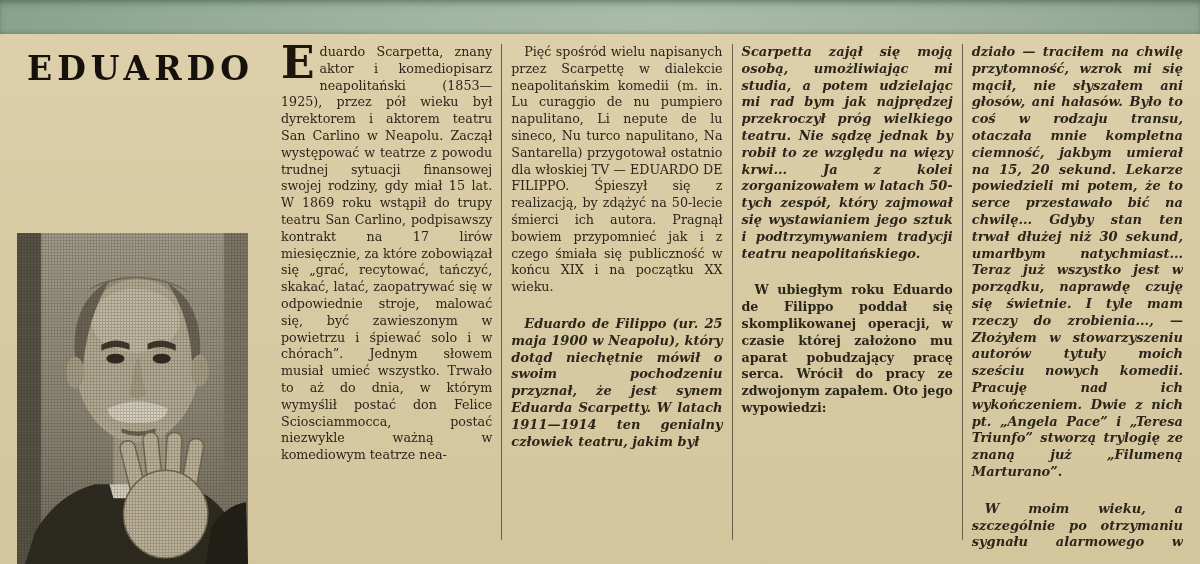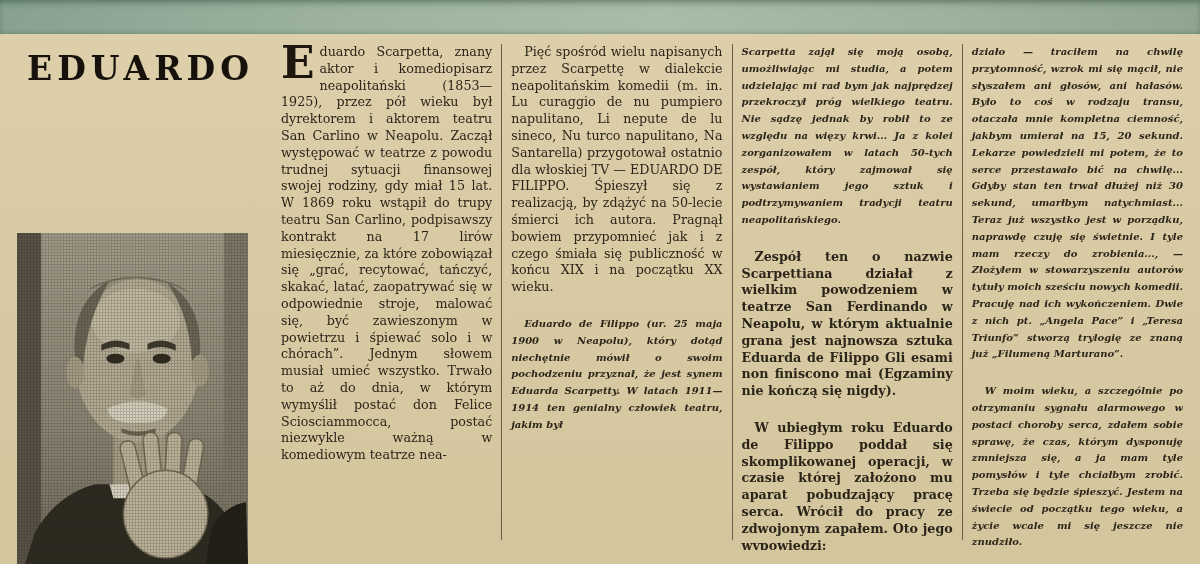--- a/index.html
+++ b/index.html
@@ -40,21 +40,21 @@
     font-size:12.7px;line-height:16.8px;color:#2b251a;
     text-align:justify;padding:0 9px;
   }
   .col:first-child{padding-left:0;}
   .col:last-child{padding-right:0;}
   .rule{width:1px;background:#695e49;height:98%;}
   .para{margin:0;}
   .para + .para{margin-top:20px;}
   .indent{text-indent:13px;}
   .b{font-weight:700;}
-  .bi{font-weight:700;font-style:italic;font-size:10px;}
+  .bi{font-weight:700;font-style:italic;font-size:13px;}
   .dropcap{
     float:left;font-size:44px;line-height:34px;font-weight:700;
     padding:2px 5px 0 0;color:#1c160d;
   }
 </style>
 </head>
 <body>
 
 <div class="page">
 
@@ -115,21 +115,20 @@
 
     <div class="col">
       <p class="para indent">Pięć spośród wielu napisanych przez Scarpettę w dialekcie neapolitańskim komedii (m. in. Lu curaggio de nu pumpiero napulitano, Li nepute de lu sineco, Nu turco napulitano, Na Santarella) przygotował ostatnio dla włoskiej TV — EDUARDO DE FILIPPO. Śpieszył się z realizacją, by zdążyć na 50-lecie śmierci ich autora. Pragnął bowiem przypomnieć jak i z czego śmiała się publiczność w końcu XIX i na początku XX wieku.</p>
       <p class="para indent bi">Eduardo de Filippo (ur. 25 maja 1900 w Neapolu), który dotąd niechętnie mówił o swoim pochodzeniu przyznał, że jest synem Eduarda Scarpetty. W latach 1911—1914 ten genialny człowiek teatru, jakim był</p>
     </div>
 
     <div class="rule"></div>
 
     <div class="col">
       <p class="para bi">Scarpetta zajął się moją osobą, umożliwiając mi studia, a potem udzielając mi rad bym jak najprędzej przekroczył próg wielkiego teatru. Nie sądzę jednak by robił to ze względu na więzy krwi... Ja z kolei zorganizowałem w latach 50-tych zespół, który zajmował się wystawianiem jego sztuk i podtrzymywaniem tradycji teatru neapolitańskiego.</p>
-      <p class="para indent b">Zespół ten o nazwie Scarpettiana działał z wielkim powodzeniem w teatrze San Ferdinando w Neapolu, w którym aktualnie grana jest najnowsza sztuka Eduarda de Filippo Gli esami non finiscono mai (Egzaminy nie kończą się nigdy).</p>
       <p class="para indent b">W ubiegłym roku Eduardo de Filippo poddał się skomplikowanej operacji, w czasie której założono mu aparat pobudzający pracę serca. Wrócił do pracy ze zdwojonym zapałem. Oto jego wypowiedzi:</p>
 
     </div>
 
     <div class="rule"></div>
 
     <div class="col">
       <p class="para bi">działo — traciłem na chwilę przytomność, wzrok mi się mącił, nie słyszałem ani głosów, ani hałasów. Było to coś w rodzaju transu, otaczała mnie kompletna ciemność, jakbym umierał na 15, 20 sekund. Lekarze powiedzieli mi potem, że to serce przestawało bić na chwilę... Gdyby stan ten trwał dłużej niż 30 sekund, umarłbym natychmiast... Teraz już wszystko jest w porządku, naprawdę czuję się świetnie. I tyle mam rzeczy do zrobienia..., — Złożyłem w stowarzyszeniu autorów tytuły moich sześciu nowych komedii. Pracuję nad ich wykończeniem. Dwie z nich pt. „Angela Pace” i „Teresa Triunfo” stworzą trylogię ze znaną już „Filumeną Marturano”.</p>
       <p class="para indent bi"><span>W moim wieku, a szczególnie po otrzymaniu sygnału alarmowego w postaci choroby serca, zdałem sobie sprawę, że czas, którym dysponuję zmniejsza się, a ja mam tyle pomysłów i tyle chciałbym zrobić. Trzeba się będzie śpieszyć. Jestem na świecie od początku tego wieku, a życie wcale mi się jeszcze nie znudziło.</span> </p>
     </div>

